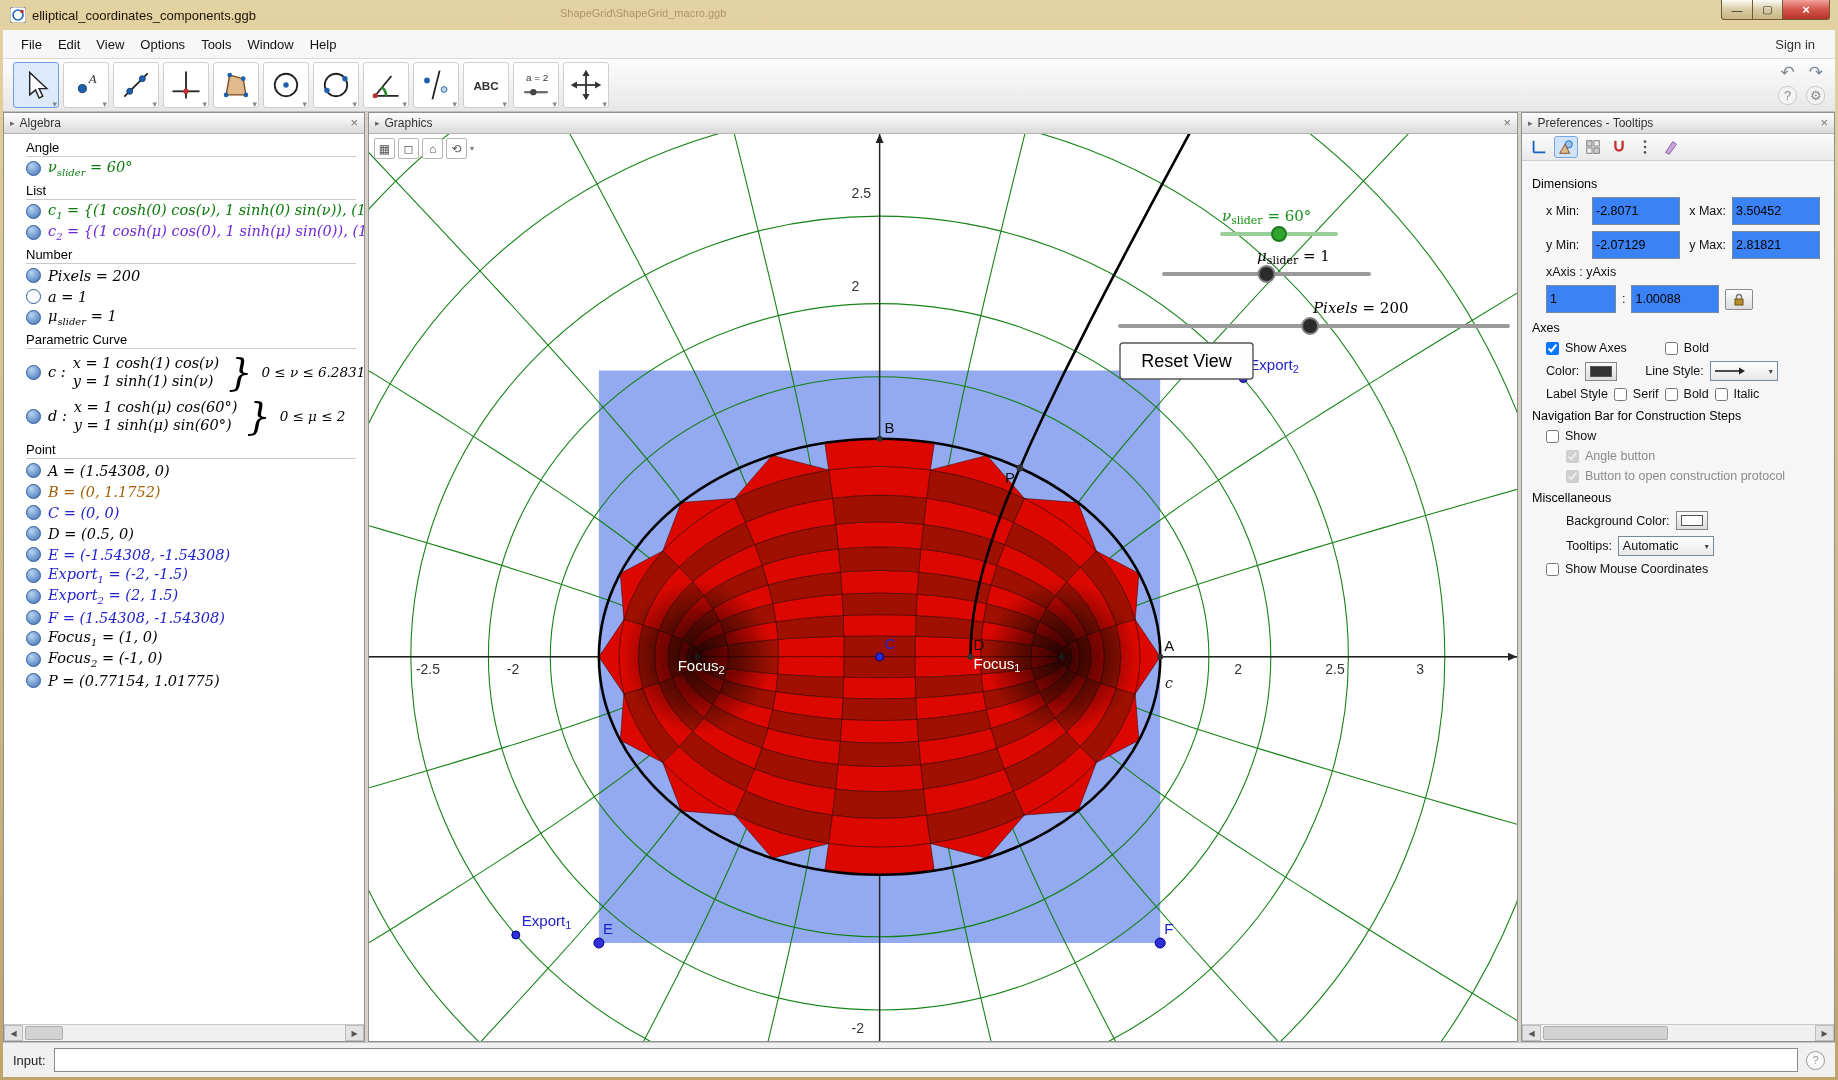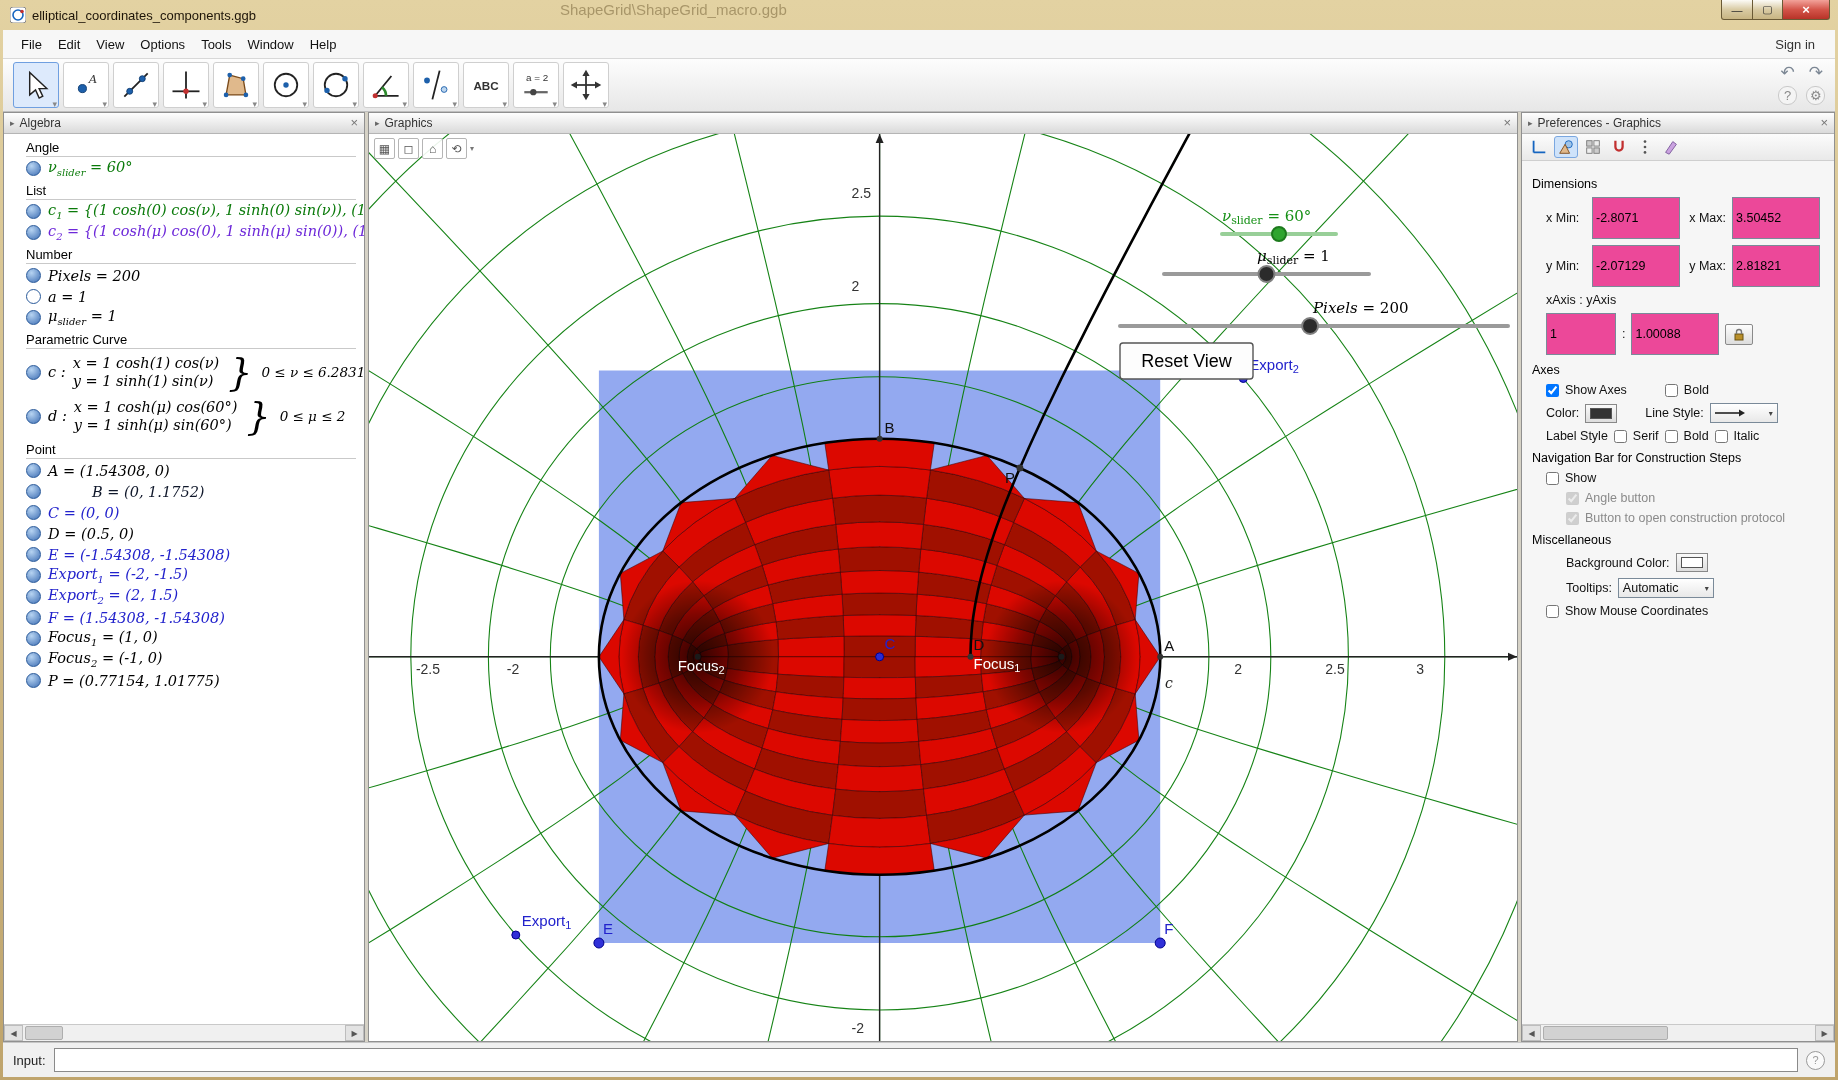--- a/index.html
+++ b/index.html
@@ -2,21 +2,21 @@
 <html><head>
 <meta charset="utf-8">
 <style>
   html,body{margin:0;padding:0;width:1838px;height:1080px;overflow:hidden;
     font-family:"Liberation Sans",sans-serif;background:#a98f5d;}
   .window{position:absolute;inset:0;background:linear-gradient(#e3d2a2,#bfa46c);}
   
   .titlebar{position:relative;height:30px;display:flex;align-items:center;padding-left:10px;}
   .app-icon{width:16px;height:16px;margin-right:6px;display:inline-block;}
   .title-text{font-size:13px;color:#1d1408;}
-  .ghost-title{position:absolute;left:560px;top:1px;font-size:15px;color:rgba(80,60,20,.4);}
+  .ghost-title{position:absolute;left:560px;top:7px;font-size:11px;color:rgba(80,60,20,.4);}
   .win-buttons{position:absolute;top:0;right:8px;display:flex;}
   .win-btn{height:19px;border:1px solid #6a5a35;border-top:none;display:flex;align-items:center;justify-content:center;
     font-size:11px;color:#2a2a2a;background:linear-gradient(#fcfbf6,#d9cba4 50%,#c8b583);cursor:default;}
   .win-btn.min{width:30px;border-radius:0 0 0 3px;}
   .win-btn.max{width:29px;border-left:none;border-right:none;}
   .win-btn.close{width:46px;background:linear-gradient(#f2a29a,#d4554a 50%,#b83328);color:#fff;
     font-size:13px;font-weight:bold;border-radius:0 0 3px 0;}
   
   .app{position:absolute;top:30px;left:3px;right:3px;bottom:3px;display:flex;flex-direction:column;background:#ececec;}
   .menubar{height:28px;background:#f7f7f7;border-bottom:1px solid #d8d8d8;display:flex;align-items:center;
@@ -78,21 +78,21 @@
   .pf-ic.selected{background:#cfe3fa;border:1px solid #7aa7e0;}
   .pf-ic svg{width:18px;height:18px;}
   .pf-tabs{display:flex;align-items:flex-end;padding:4px 6px 0 6px;background:#efefef;border-bottom:1px solid #aaa;flex:0 0 auto;}
   .pf-tab{font-size:12.5px;color:#222;padding:3px 9px;border:1px solid #aaa;border-bottom:none;
     border-radius:3px 3px 0 0;background:linear-gradient(#f6f6f6,#dcdcdc);margin-right:2px;position:relative;top:1px;}
   .pf-tab.active{background:#f6f6f6;padding-bottom:4px;}
   .pf-content{flex:1;background:#f6f6f6;overflow:hidden;padding:8px 10px;font-size:12.5px;color:#111;}
   .sec-title{margin:8px 0 5px 0;color:#000;}
   .p-row{display:flex;align-items:center;gap:6px;margin:6px 0 6px 14px;}
   .p-row.tight{margin-top:2px;}
-  .tin{height:18px;border:1px solid #7a8a99;background:#ec4899;font-size:12.5px;padding:11px 3px;
+  .tin{height:18px;border:1px solid #7a8a99;background:#3b82f6;font-size:12.5px;padding:4px 3px;
     font-family:"Liberation Sans",sans-serif;}
   .w80{width:80px;} .w66{width:62px;}
   .lbl40{width:40px;}
   .swatch{width:30px;height:17px;border:1px solid #888;background:linear-gradient(#fafafa,#ddd);
     display:flex;align-items:center;justify-content:center;}
   .swatch .inner{width:20px;height:9px;border:1px solid #555;}
   .ddl{height:18px;border:1px solid #7a8a99;background:linear-gradient(#fff,#e8e8e8);display:flex;
     align-items:center;gap:4px;padding:0 4px;font-size:12.5px;}
   .ddl .caret{font-size:8px;color:#444;margin-left:auto;}
   .gray{color:#8a8a8a;}
@@ -295,21 +295,21 @@
               <span class="cbrace">}</span>
               <span class="crange" style="color: rgb(0, 0, 0);">0 ≤ μ ≤ 2</span>
             </div>
             <div class="alg-cat">Point</div>
             <div class="alg-row">
               <span class="marble"></span>
               <span style="color: rgb(0, 0, 0);">A = (1.54308, 0)</span>
             </div>
             <div class="alg-row">
               <span class="marble"></span>
-              <span style="color: #0f172a; margin-left: 44px;">B = (0, 1.1752)</span>
+              <span style="color: #a16207;">B = (0, 1.1752)</span>
             </div>
             <div class="alg-row">
               <span class="marble"></span>
               <span style="color: rgb(34, 34, 204);">C = (0, 0)</span>
             </div>
             <div class="alg-row">
               <span class="marble"></span>
               <span style="color: rgb(0, 0, 0);">D = (0.5, 0)</span>
             </div>
             <div class="alg-row">
@@ -621,21 +621,21 @@
             <span class="gsb-caret">▾</span>
           </div>
         </div>
       </div>
 
       <div class="splitter"></div>
 
       <div class="panel prefs">
         <div class="phead">
           <span class="ph-arrow">▸</span>
-          <span>Preferences - Graphics</span>
+          <span>Preferences - Tooltips</span>
           <span class="ph-close">×</span>
         </div>
         <div class="pf-icons" id="pf-icons">
             <span class="pf-ic">
               <svg viewBox="0 0 20 20">
                 <path d="M4 16 L4 3 M4 16 L17 16" stroke="#1565c0" stroke-width="2" fill="none"></path>
               </svg>
             </span>
             <span class="pf-ic selected">
               <svg viewBox="0 0 20 20">

